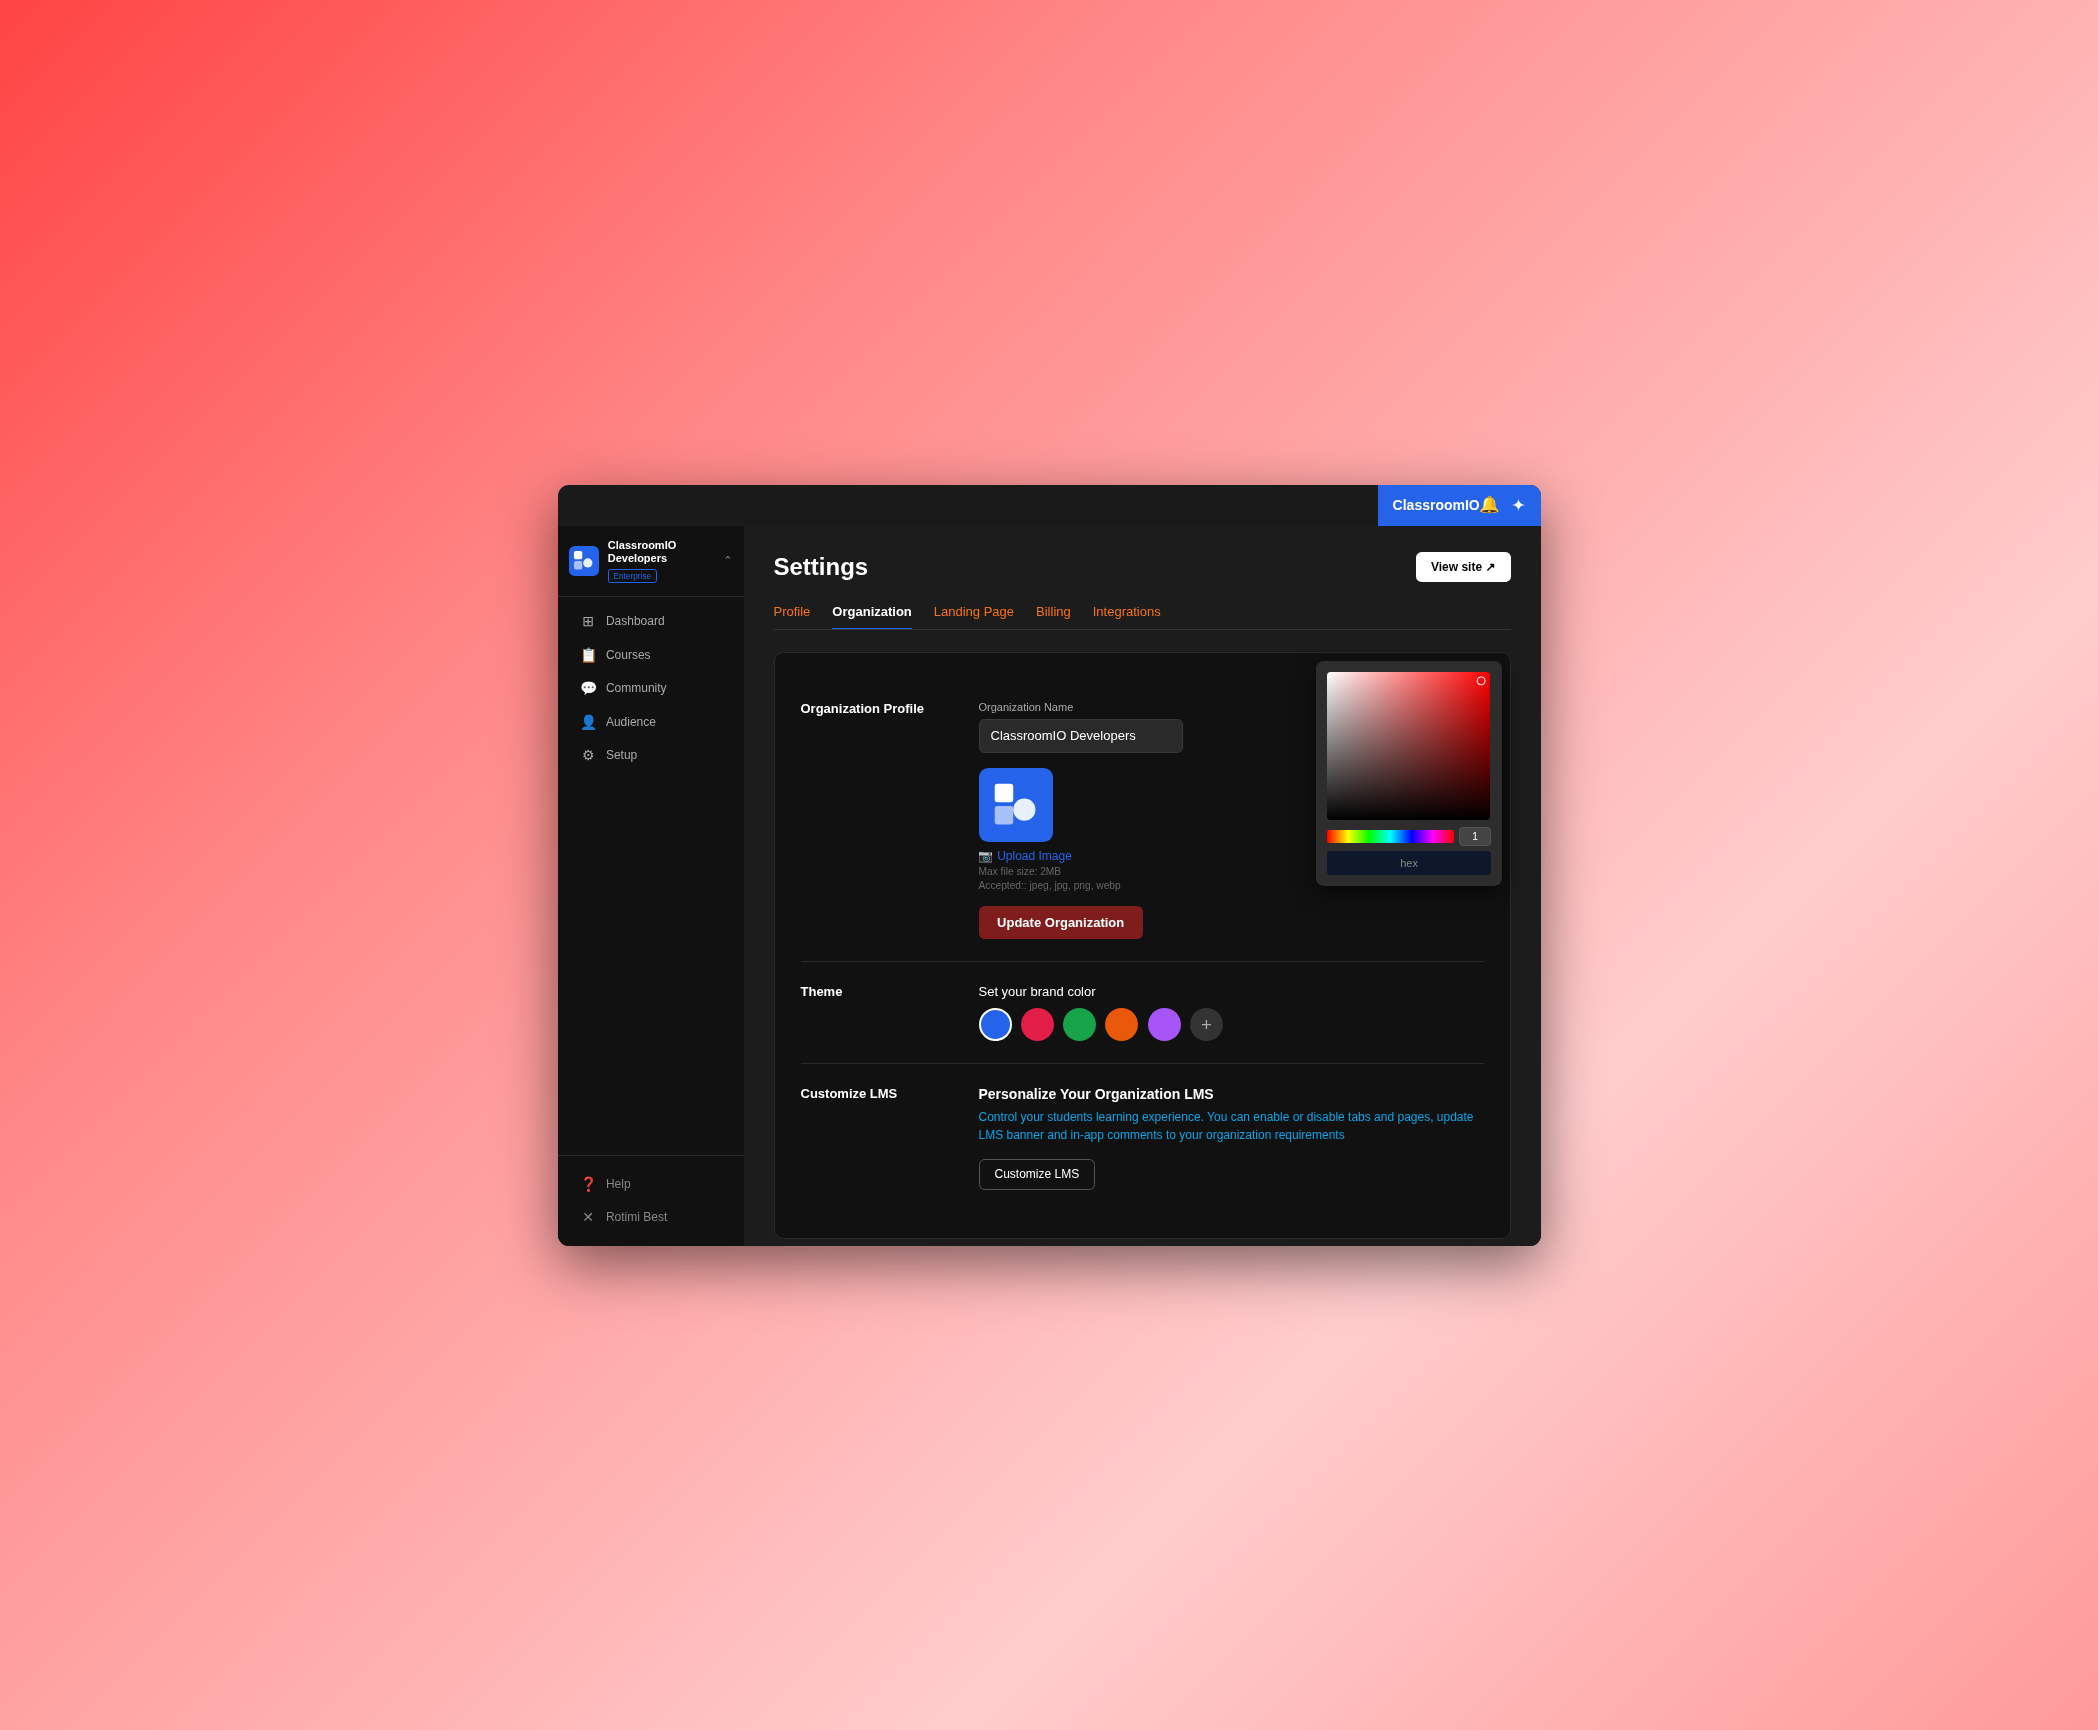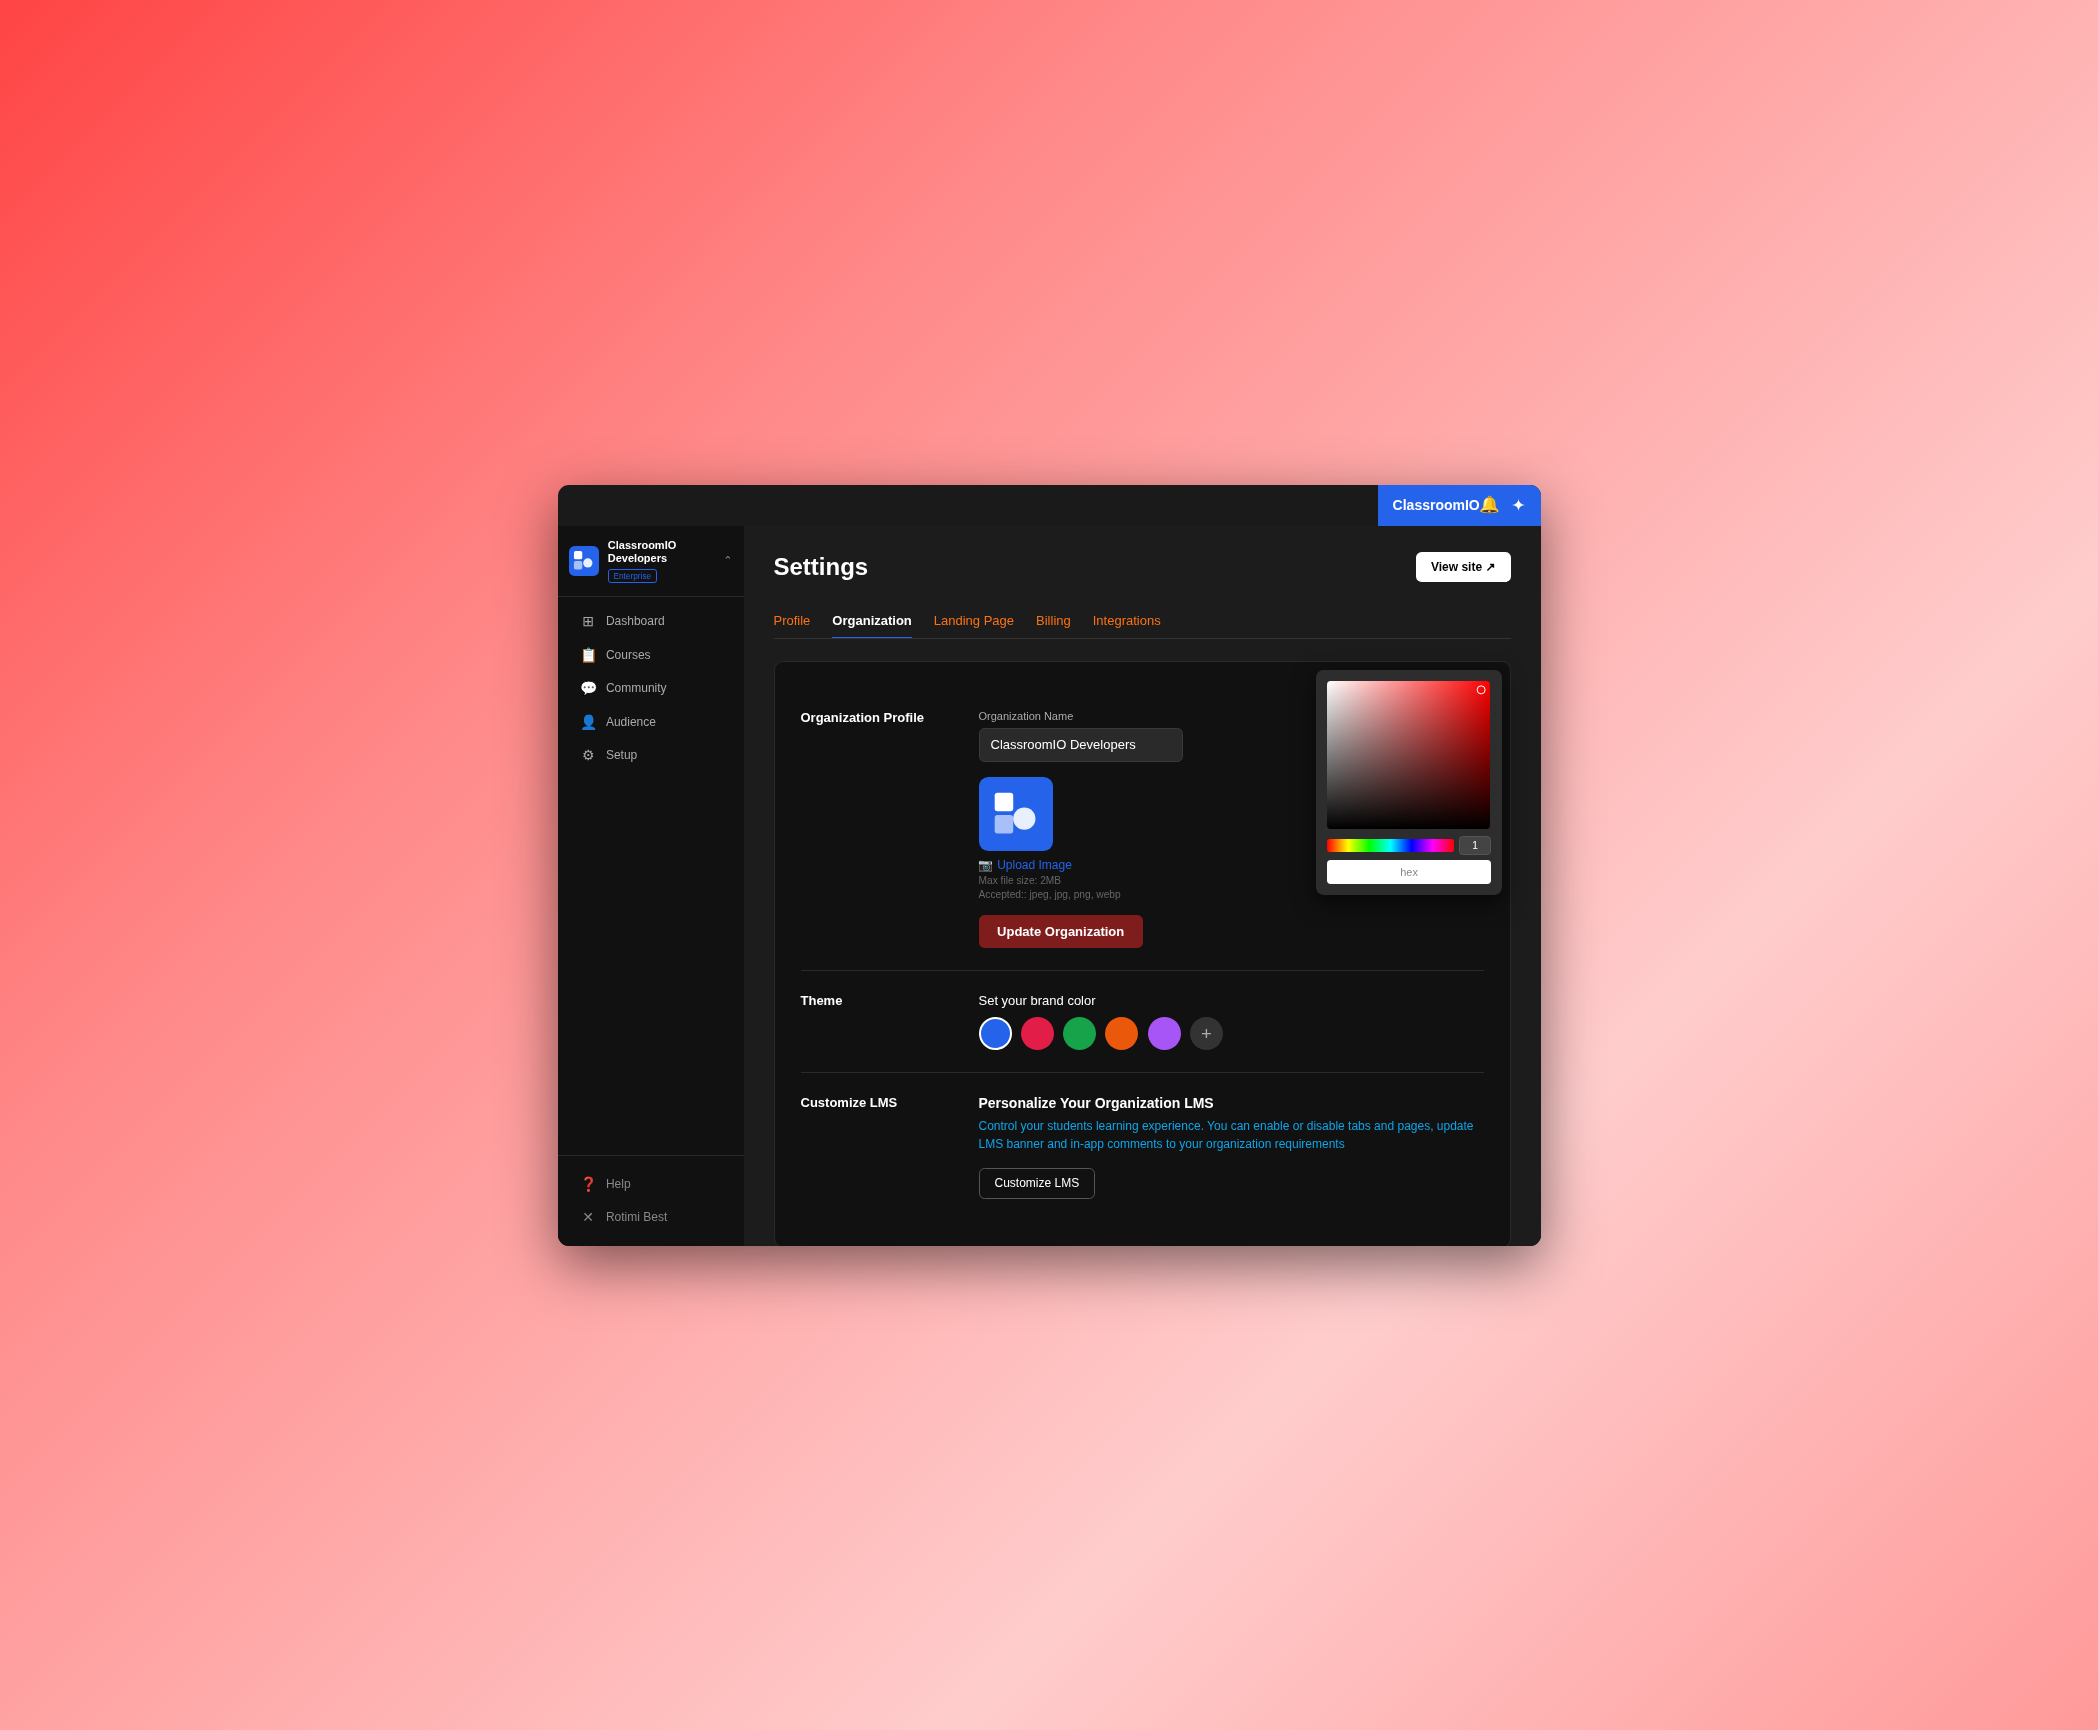--- a/index.html
+++ b/index.html
@@ -129,21 +129,21 @@
     .content-area {
       flex: 1;
       background: #1c1c1c;
       overflow-y: auto;
       padding: 26px 30px;
     }
     .page-header {
       display: flex;
       align-items: center;
       justify-content: space-between;
-      margin-bottom: 31px;
+      margin-bottom: 22px;
     }
     .page-title {
       color: white;
       font-size: 24px;
       font-weight: 700;
     }
     .view-site-btn {
       background: white;
       color: black;
       border: none;
@@ -351,21 +351,21 @@
       gap: 5.6px;
       margin-bottom: 5.6px;
     }
     .hue-slider {
       flex: 1;
       height: 13px;
       border-radius: 2.8px;
       background: linear-gradient(to right, red, yellow, lime, cyan, blue, magenta, red);
     }
     .hex-row {
-      background: #ffffff;
+      background: #0f172a;
       border-radius: 3.7px;
       padding: 5.6px 9.3px;
       display: flex;
       align-items: center;
       justify-content: center;
     }
     .hex-label {
       color: #888;
       font-size: 11px;
       text-align: center;

